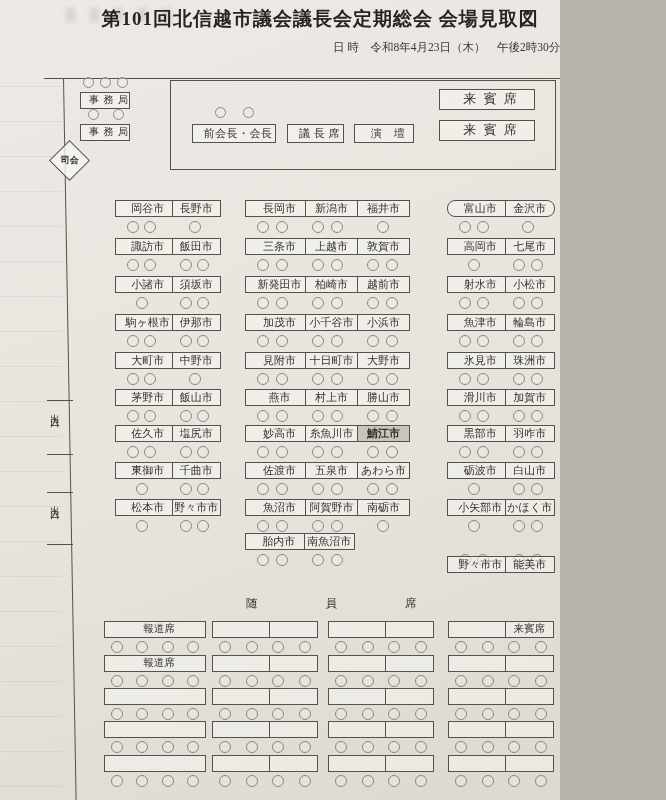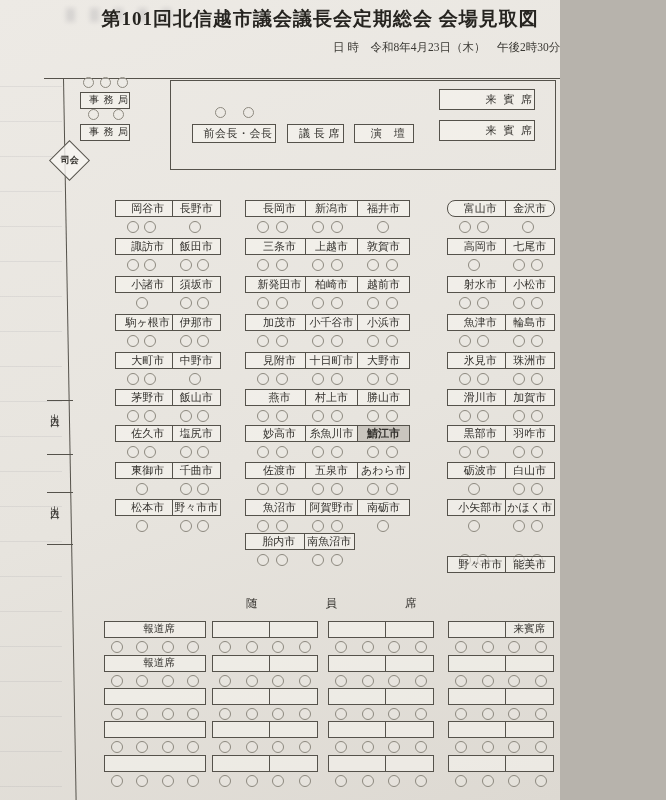--- a/index.html
+++ b/index.html
@@ -19,21 +19,21 @@
   .stage-rect{position:absolute;left:170px;top:80px;width:386px;height:90px;
     border:1.4px solid var(--line);box-sizing:border-box;}
   .stable{position:absolute;display:flex;border:1.3px solid var(--line);
     background:rgba(247,245,241,.55);box-sizing:border-box;}
   .cell{flex:1;border-left:1.3px solid var(--line);font-size:11px;line-height:14.5px;
     text-align:center;white-space:nowrap;overflow:hidden;color:var(--text);}
   .cell:first-child{border-left:none;margin-left:8px;}
   .cell.hl{background:var(--hl);font-weight:bold;}
   .sec-cell{font-size:10px;letter-spacing:1px;}
   .head-cell{font-size:11px;letter-spacing:.5px;line-height:16.5px;}
-  .guest-cell{font-size:11px;letter-spacing:2px;line-height:18.5px;text-align:right;}
+  .guest-cell{font-size:13px;letter-spacing:2px;line-height:18.5px;}
   .bottom-cell{font-size:10.5px;line-height:14.5px;}
   .circ{position:absolute;border:1.2px solid var(--circle);border-radius:50%;box-sizing:border-box;
     background:rgba(240,238,233,.4);}
   .mc{position:absolute;left:55px;top:146px;width:27px;height:27px;border:1.3px solid var(--line);
     transform:rotate(45deg);background:rgba(247,245,241,.8);display:flex;align-items:center;justify-content:center;}
   .mc span{transform:rotate(-45deg);font-size:9px;font-weight:bold;letter-spacing:0;}
   .door-tick{position:absolute;left:47px;width:26px;height:1.3px;background:var(--line);}
   .door-label{position:absolute;left:48px;writing-mode:vertical-rl;font-size:9.5px;
     letter-spacing:3px;color:var(--text);}
   .attendant{position:absolute;left:246px;top:596px;font-size:11.5px;letter-spacing:68px;

